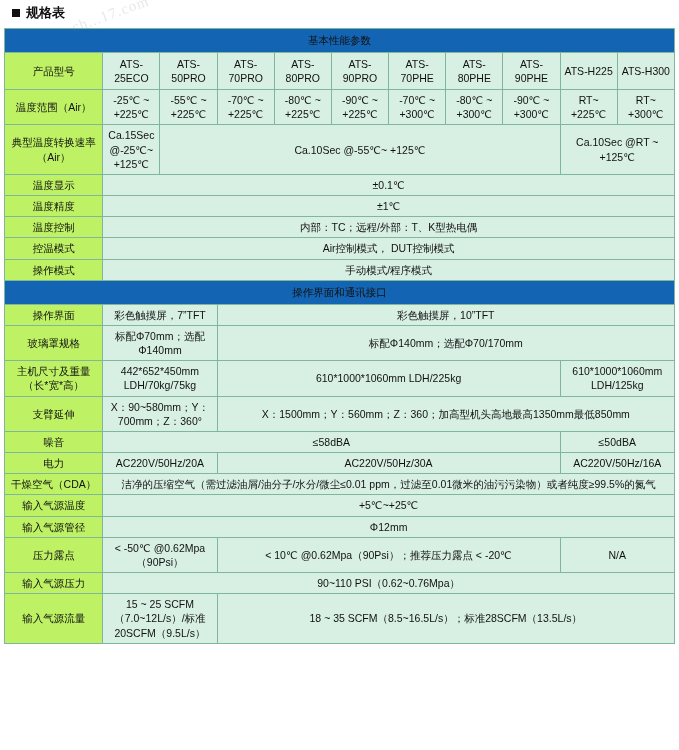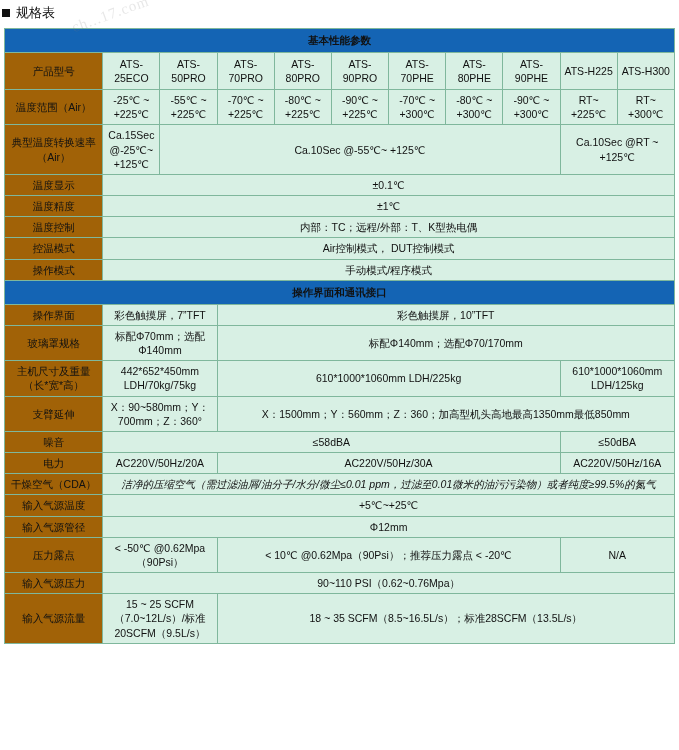--- a/index.html
+++ b/index.html
@@ -7,21 +7,21 @@
     width:679px;
     background:#ffffff;
     font-family:"Liberation Sans","DejaVu Sans",sans-serif;
     font-size:11px;
     color:#111;
     -webkit-font-smoothing:antialiased;
   }
   .page{width:679px;position:relative;overflow:hidden;}
   .title-bar{
     display:flex;align-items:center;gap:6px;
-    padding:4px 0 6px 2px;font-weight:normal;font-size:13px;color:#111;
+    padding:4px 0 6px 12px;font-weight:bold;font-size:13px;color:#111;
   }
   .title-bar .sq{
     width:8px;height:8px;background:#111;display:inline-block;
   }
   table.spec{
     border-collapse:collapse;
     width:671px;
     margin:0 4px;
     table-layout:fixed;
     background:#d8f0e4;
@@ -31,52 +31,52 @@
     padding:3px 3px;
     text-align:center;
     vertical-align:middle;
     line-height:1.35;
     font-size:10.5px;
     color:#111;
   }
   td.sechead{
     background:#1464b4;
     color:#ffffff;
-    font-weight:bold;
+    font-weight:normal;
     text-align:left;
     padding-left:6px;
     font-size:11.5px;
     border:1px solid #1464b4;
     height:17px;
   }
   td.rowhead{
     text-align:left;
     padding-left:6px;
-    background:#a16207;
+    background:#bef264;
     font-size:10.5px;
   }
   td.colhead{
     font-weight:normal;
     font-size:10.5px;
     background:#d8f0e4;
     height:30px;
   }
   .wm{
     position:absolute;
     color:rgba(120,120,120,0.18);
     font-size:15px;
     font-family:"Liberation Serif",serif;
     transform:rotate(-20deg);
     pointer-events:none;
     white-space:nowrap;
     letter-spacing:1px;
   }
   .wm1{left:70px;top:6px;}
   .wm2{left:560px;top:690px;}
-  .small{font-size:10px;font-style:italic;}
+  .small{font-size:10px;}
 </style>
 </head>
 <body>
 
 <div class="page">
 
   <div class="wm wm1">ch...17.com</div>
   <div class="wm wm2">ch...17.com</div>
 
   <div class="title-bar">

